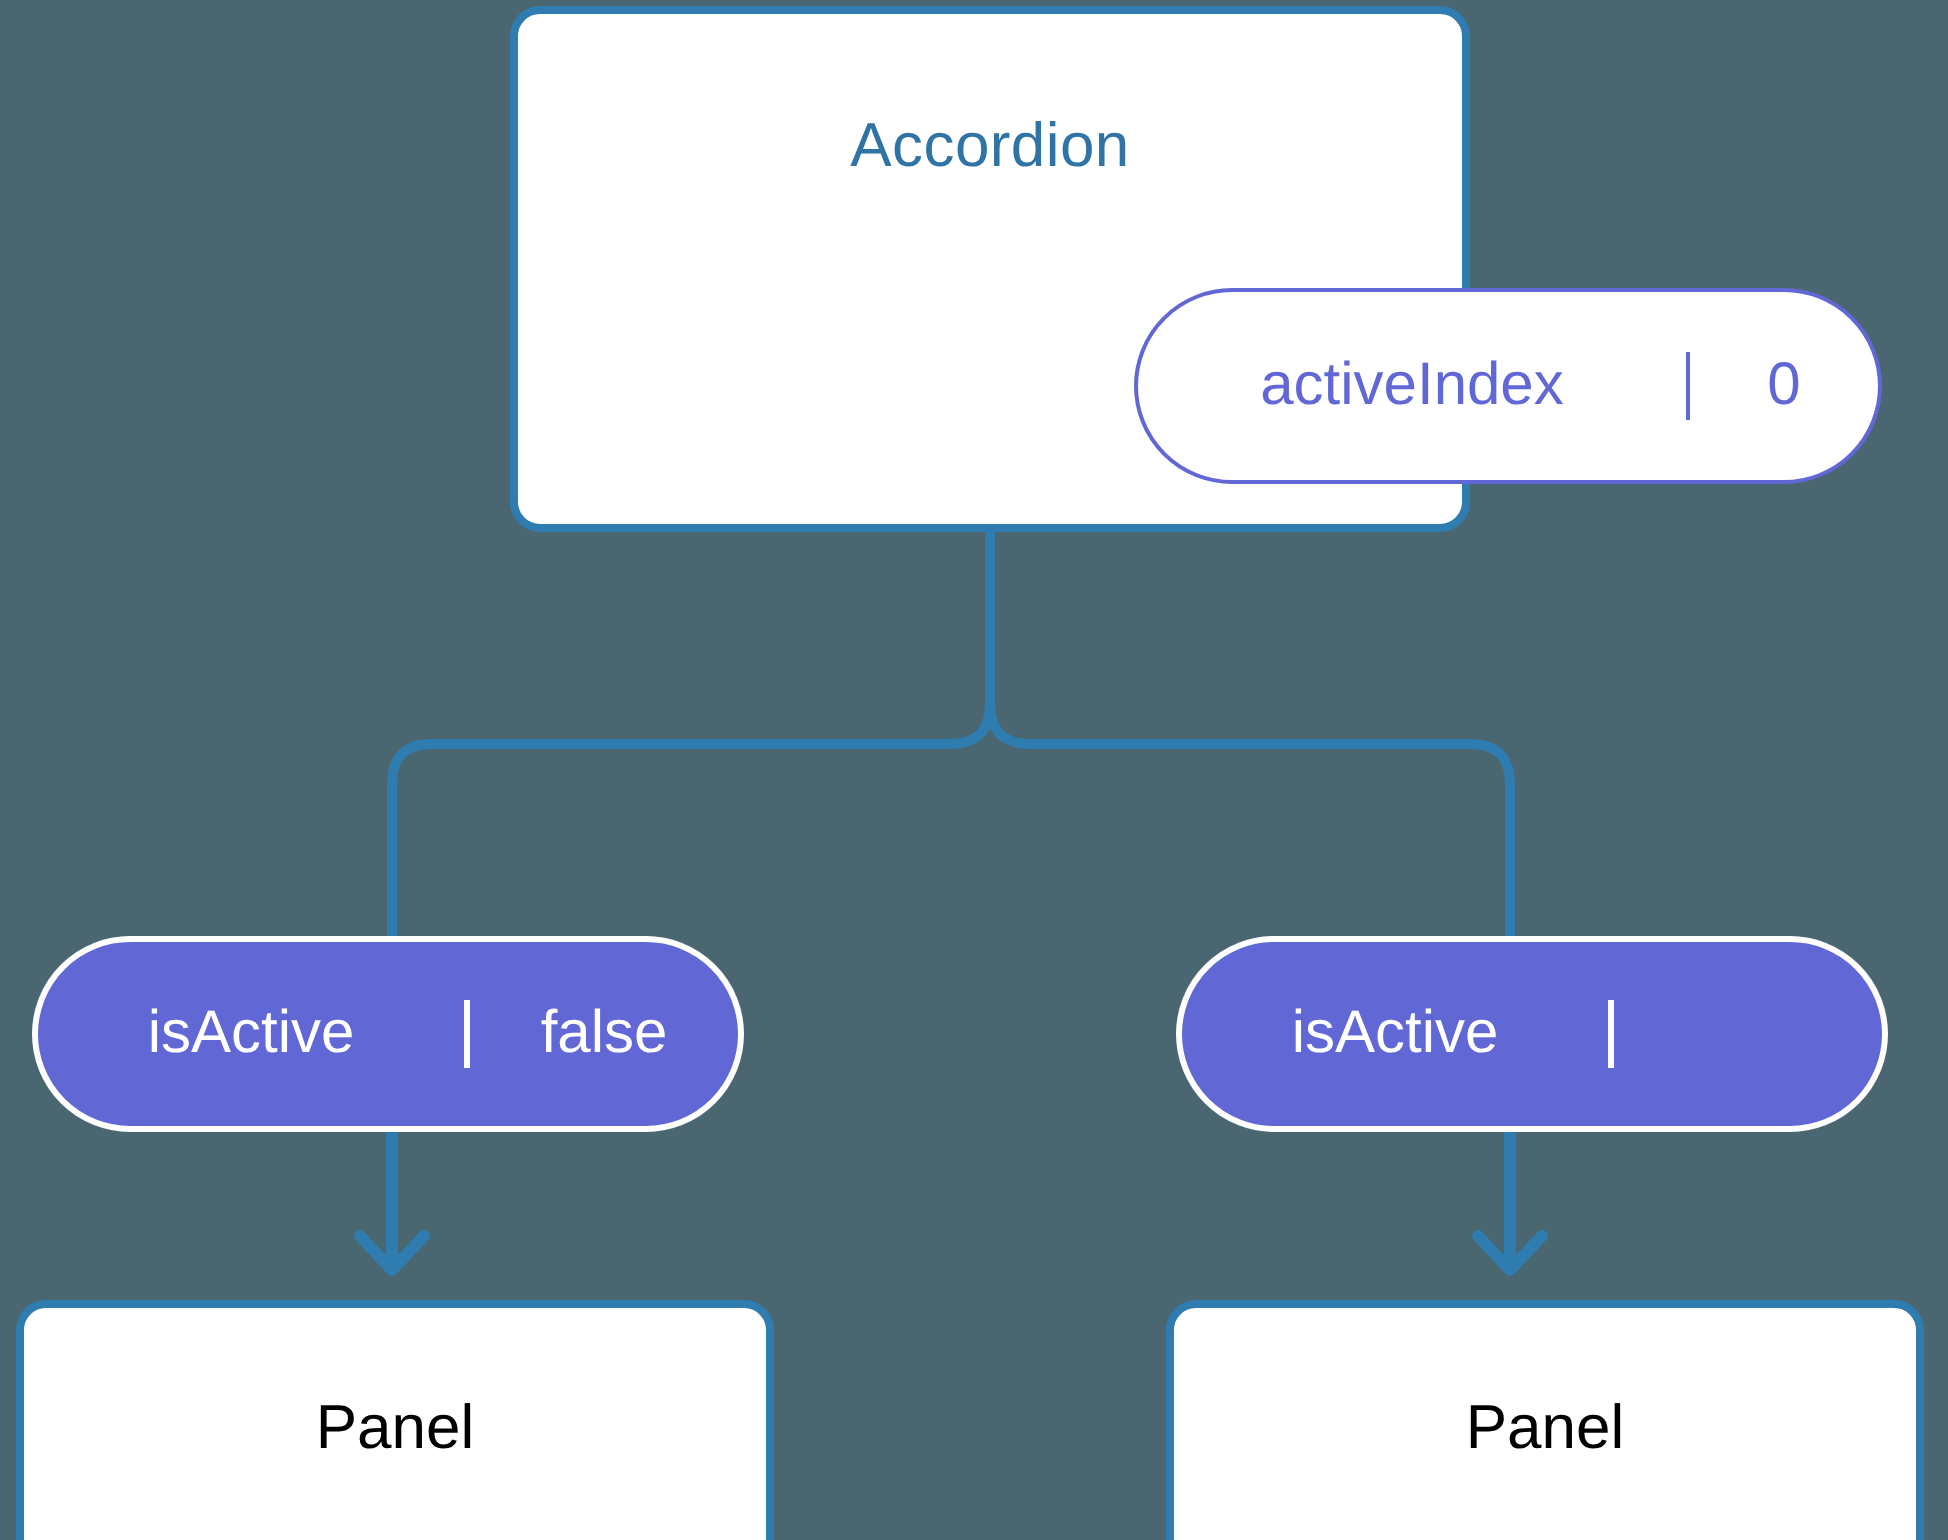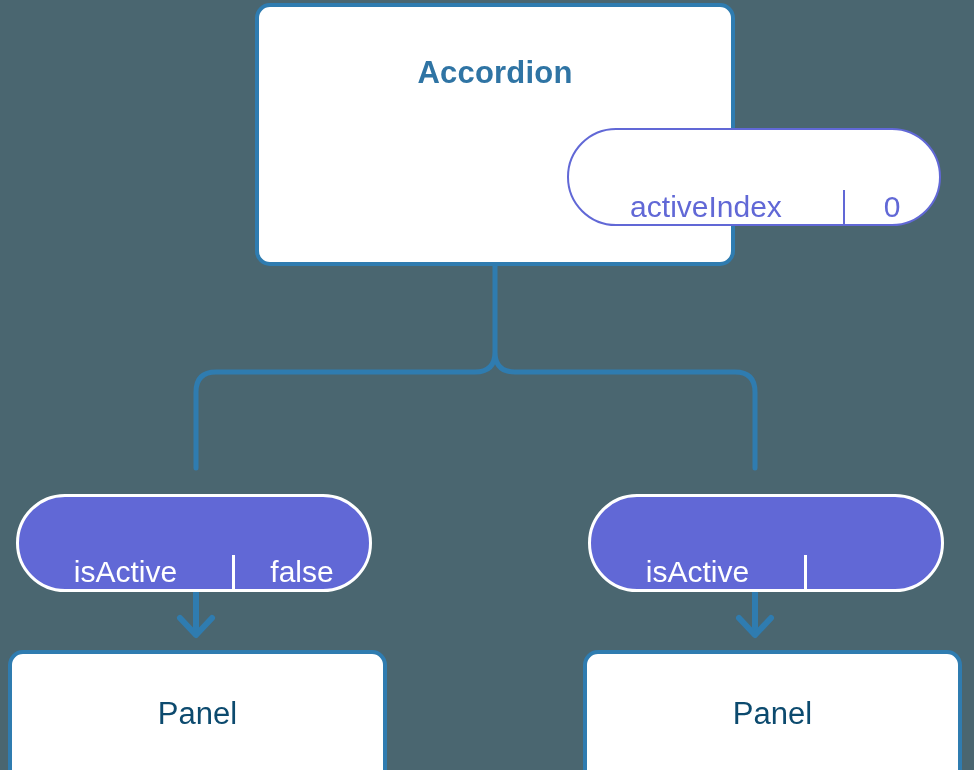--- a/index.html
+++ b/index.html
@@ -47,33 +47,33 @@
   #accordion-title {
     position: absolute;
     left: 0;
     right: 0;
     top: 50px;
     text-align: center;
     font-size: 31px;
     color: #2f74a4;
     letter-spacing: 0.2px;
     line-height: 1;
-    font-weight: bold;
   }
 
   
   .pill-outline {
     position: absolute;
     display: flex;
-    align-items: flex-end;
+    align-items: center;
     background: #ffffff;
     border: 2.5px solid #6168d6;
     border-radius: 999px;
     box-sizing: border-box;
     overflow: hidden;
+    margin-top: 16px;
   }
   #activeindex-pill {
     left: 308px;
     top: 121px;
     width: 374px;
     height: 98px;
   }
   #activeindex-pill .pill-key {
     flex: 0 0 276px;
     display: flex;
@@ -90,27 +90,26 @@
     align-items: center;
     justify-content: center;
     font-size: 30px;
     color: #6168d6;
   }
 
   
   .pill-filled {
     position: absolute;
     display: flex;
-    align-items: flex-end;
+    align-items: center;
     background: #6168d6;
     border: 3px solid #ffffff;
     border-radius: 999px;
     box-sizing: border-box;
     overflow: hidden;
-    margin-top: 26px;
   }
   .pill-filled .pill-key {
     display: flex;
     align-items: center;
     justify-content: center;
     font-size: 30px;
     color: #ffffff;
     border-right: 3px solid #ffffff;
     box-sizing: border-box;
   }
@@ -157,21 +156,21 @@
     width: 379px;
     height: 136px;
   }
   .panel-label {
     position: absolute;
     left: 0;
     right: 0;
     top: 44px;
     text-align: center;
     font-size: 31px;
-    color: #0c4a6e;
+    color: #000000;
     line-height: 1;
   }
 </style>
 </head>
 <body>
 
 <div id="stage">
 
   <svg id="connectors" viewBox="0 0 974 770">
 

